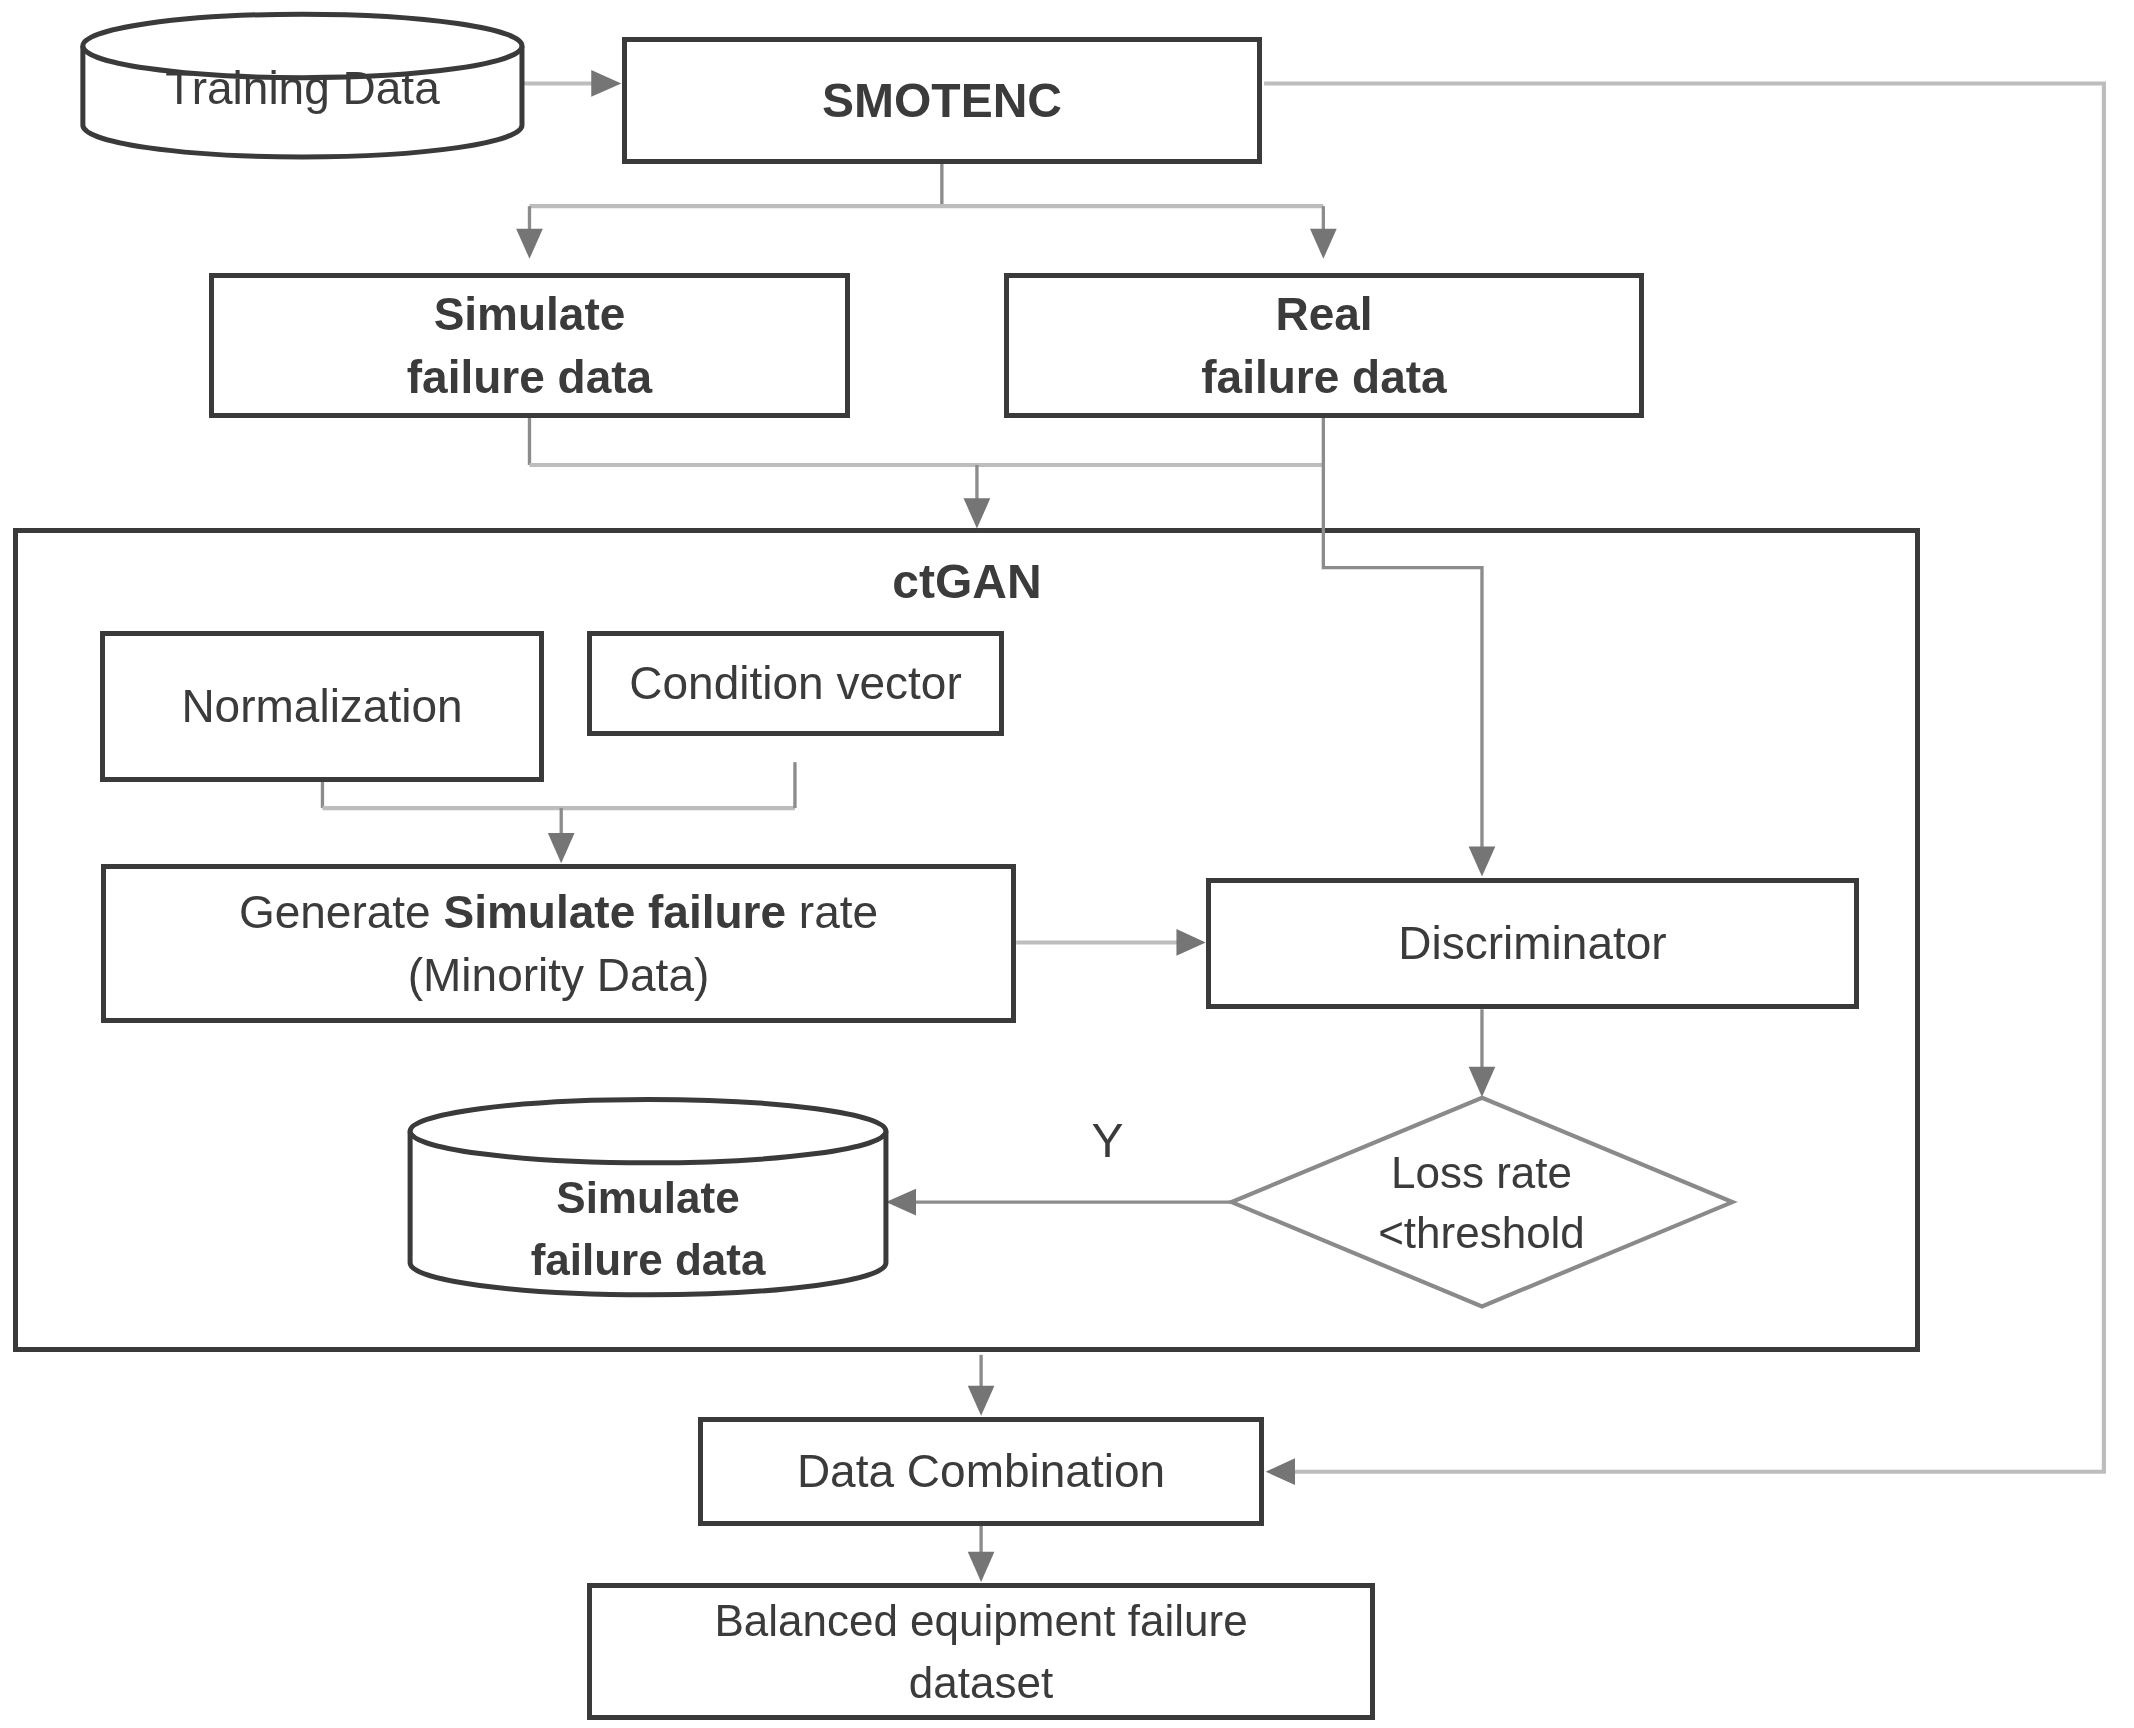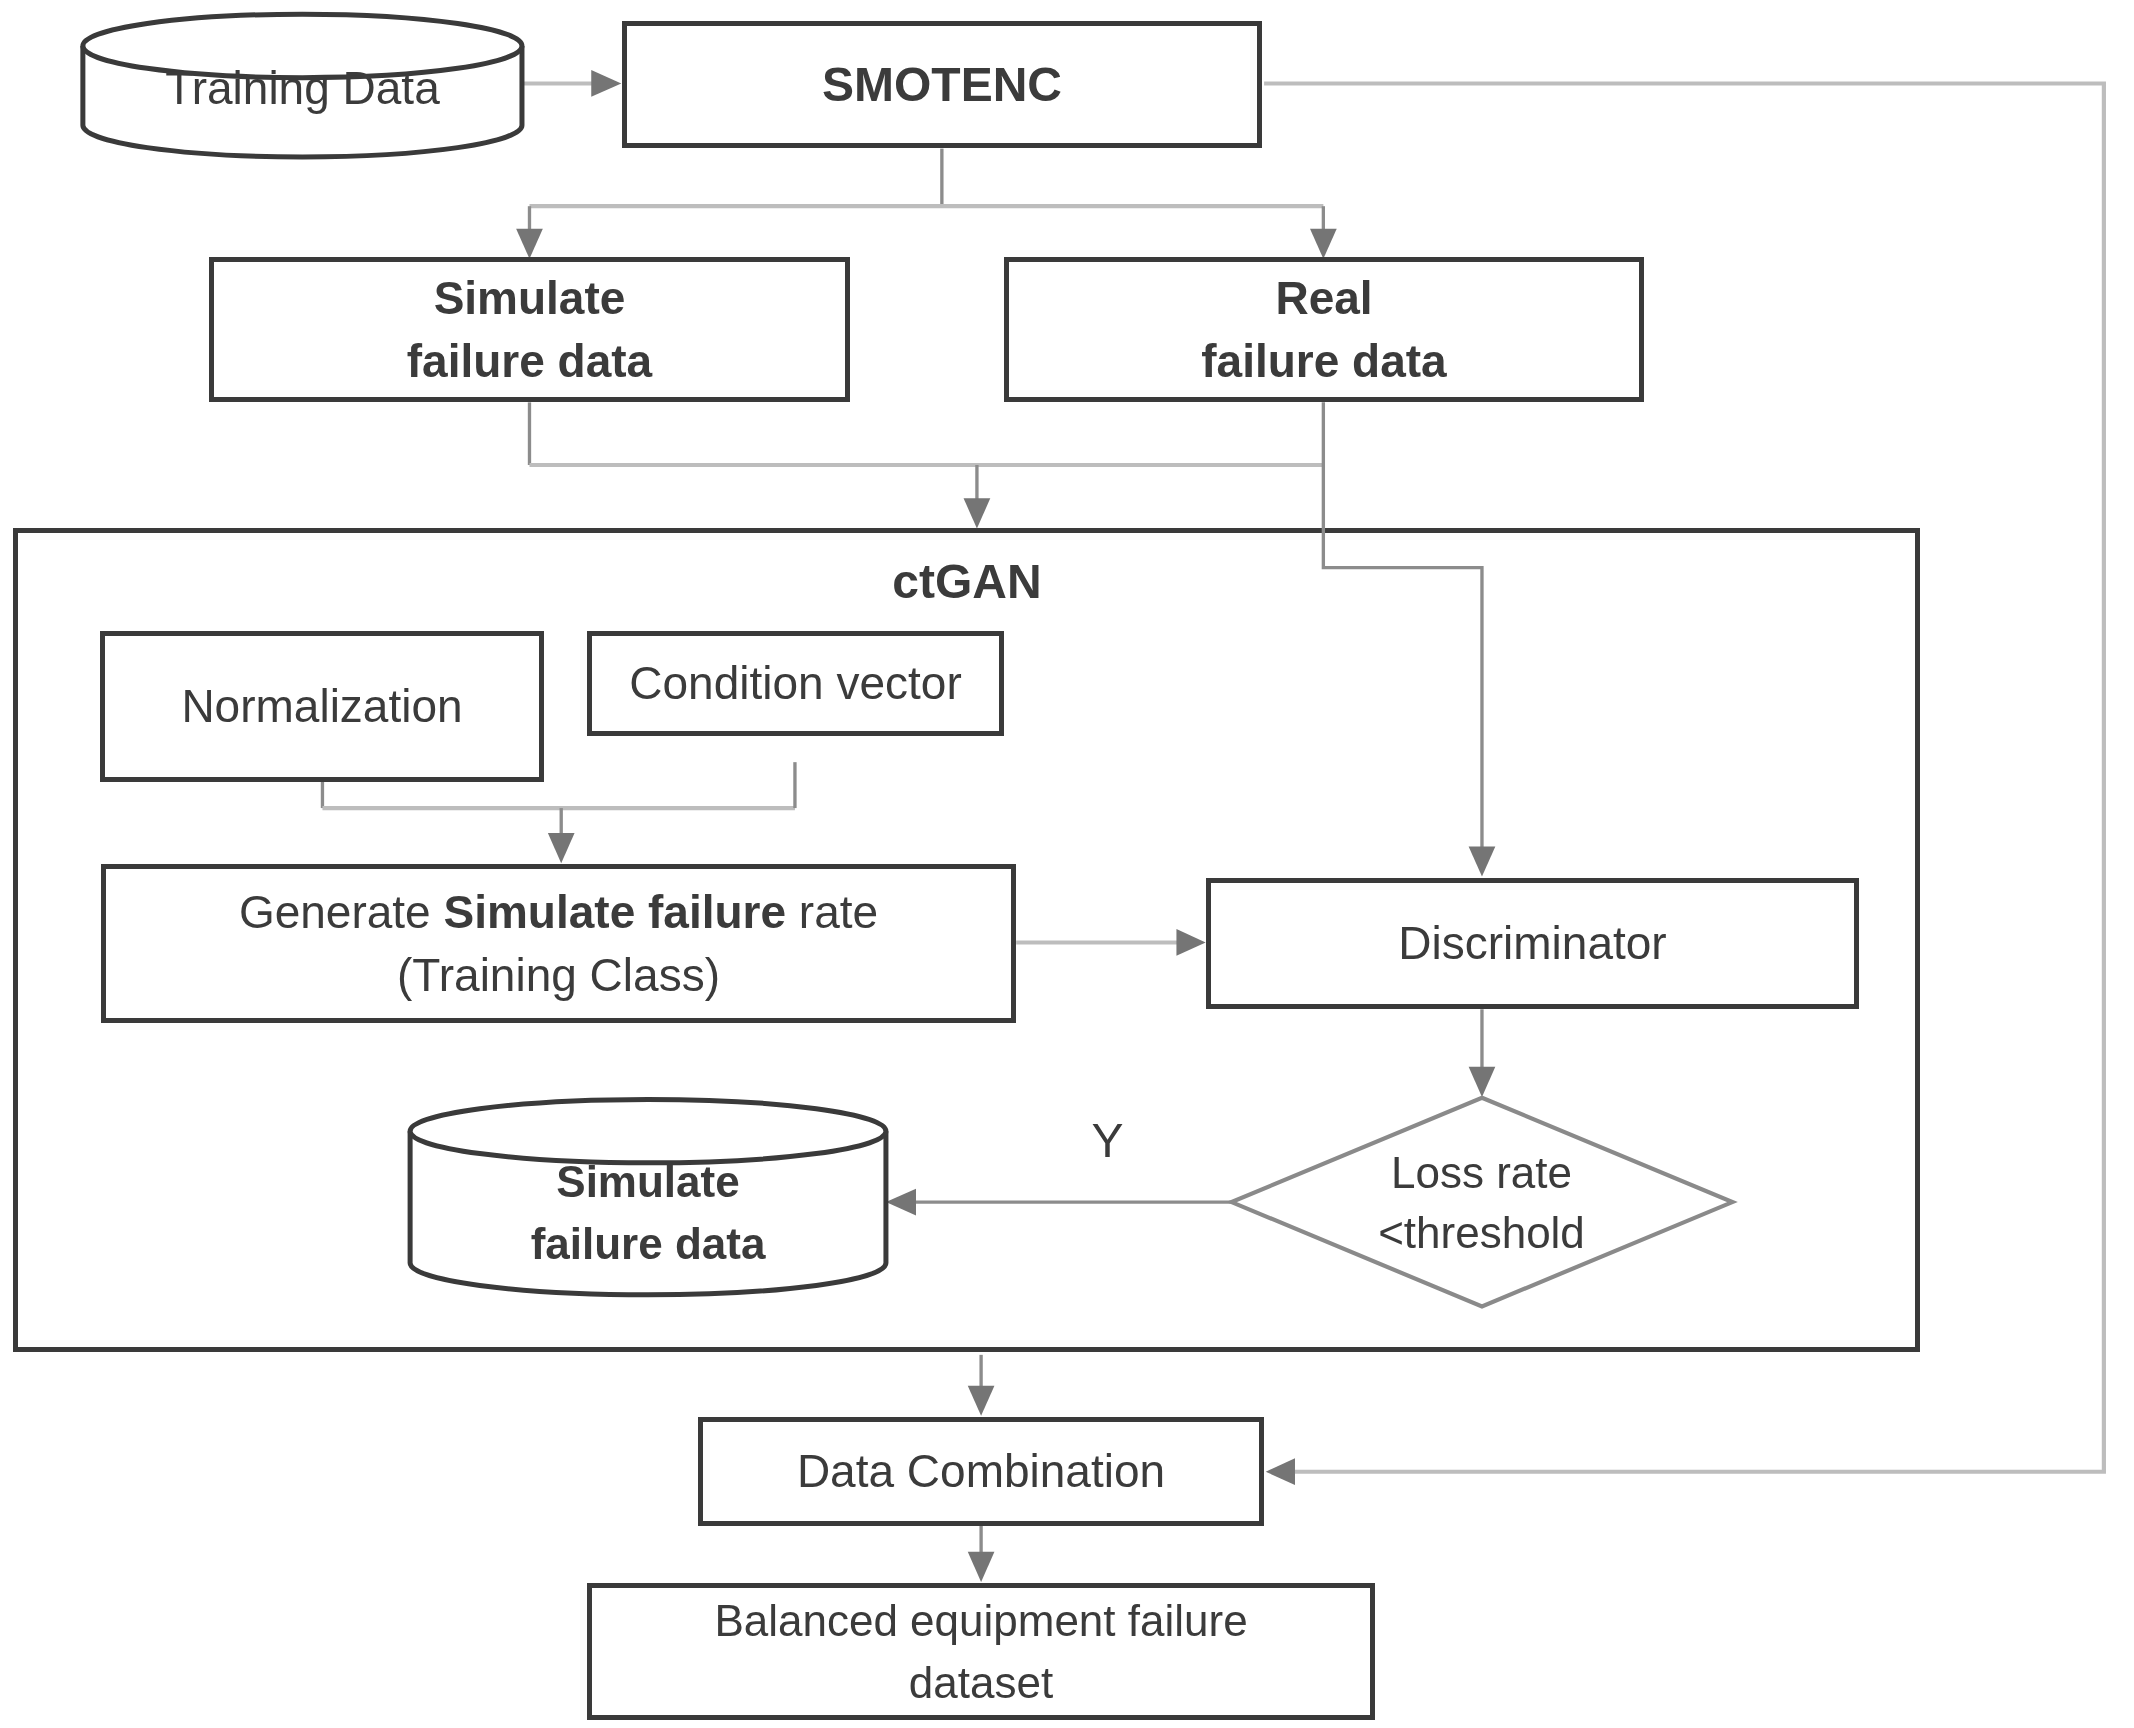--- a/index.html
+++ b/index.html
@@ -26,21 +26,21 @@
   .shape{stroke:var(--box-border);stroke-width:6;fill:#ffffff;}
   .diamond{stroke:var(--diamond-border);stroke-width:5;fill:#ffffff;}
 
   .node{
     position:absolute;z-index:2;box-sizing:border-box;
     background:#ffffff;border:5px solid var(--box-border);
     display:flex;flex-direction:column;align-items:center;justify-content:center;
     text-align:center;font-size:46px;line-height:63px;
   }
   .node .ln{display:block;}
-  .bold{font-weight:bold;}
+  .bold{font-weight:bold;margin-top:16px;}
   .container-box{
     position:absolute;z-index:0;box-sizing:border-box;
     border:5px solid var(--box-border);background:transparent;
   }
   .float-label{
     position:absolute;z-index:3;display:flex;flex-direction:column;
     align-items:center;justify-content:center;text-align:center;
     font-size:46px;line-height:62px;background:transparent;pointer-events:none;
   }
 </style>
@@ -147,21 +147,21 @@
   <div class="node" style="left:100px;top:631px;width:444px;height:151px;">
     <span class="ln">Normalization</span>
   </div>
 
   <div class="node" style="left:587px;top:631px;width:417px;height:105px;">
     <span class="ln">Condition vector</span>
   </div>
 
   <div class="node" style="left:101px;top:864px;width:915px;height:159px;">
     <span class="ln"><span>Generate </span><b>Simulate failure</b><span> rate</span></span>
-    <span class="ln">(Training Class)</span>
+    <span class="ln">(Minority Data)</span>
   </div>
 
   <div class="node" style="left:1206px;top:878px;width:653px;height:131px;">
     <span class="ln">Discriminator</span>
   </div>
 
   <div class="node" style="left:698px;top:1417px;width:566px;height:109px;">
     <span class="ln">Data Combination</span>
   </div>
 

